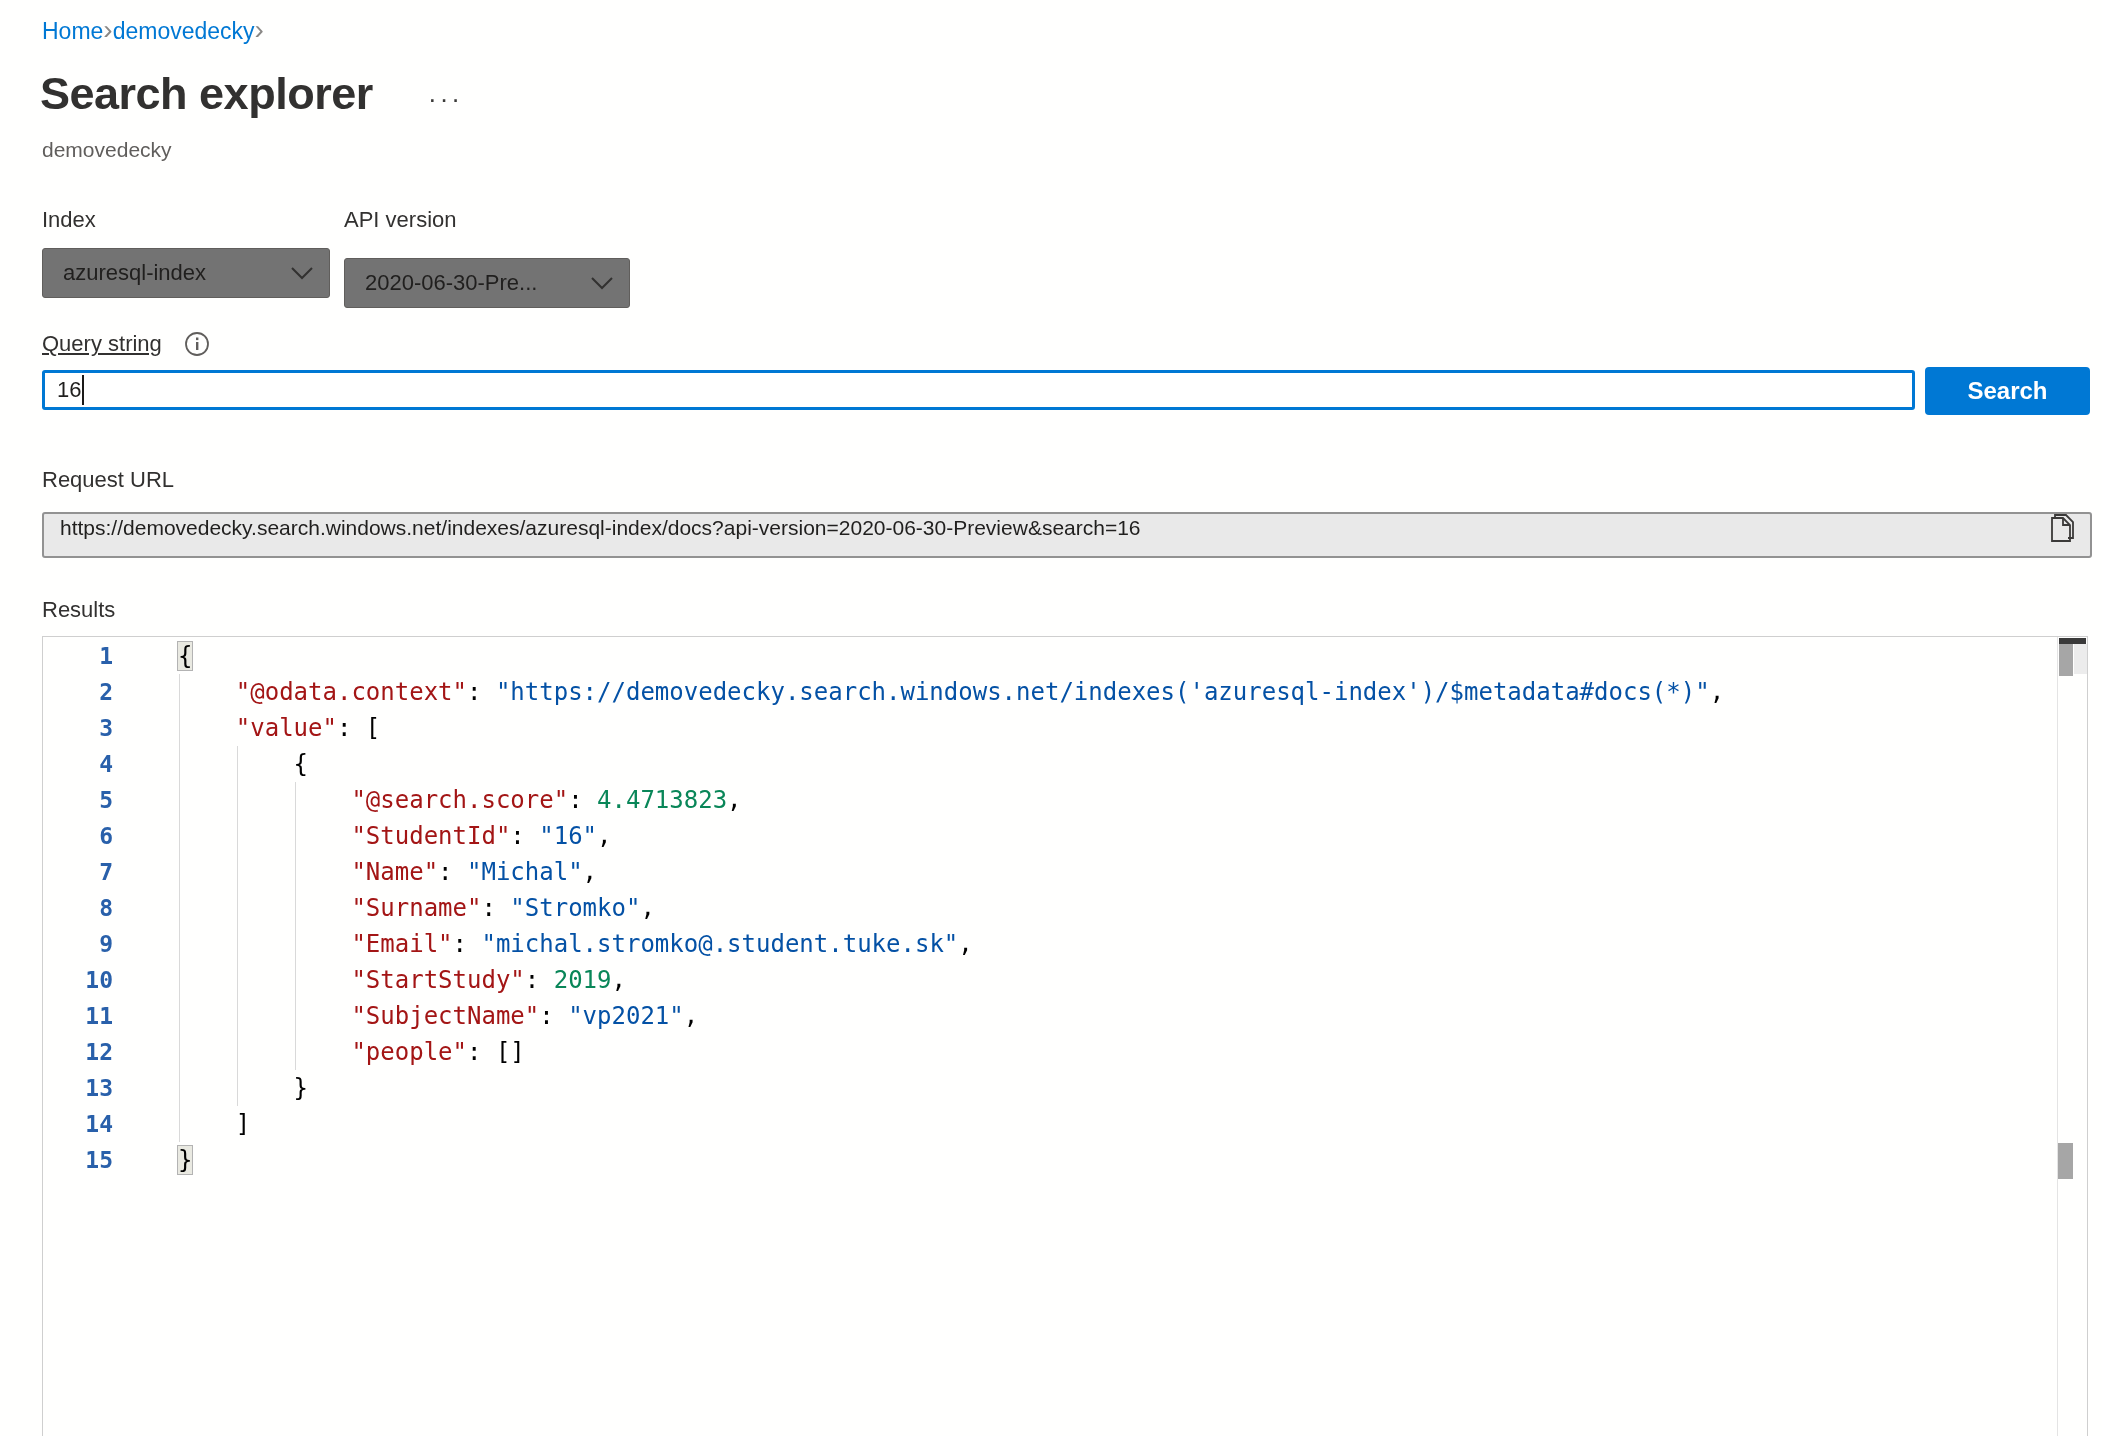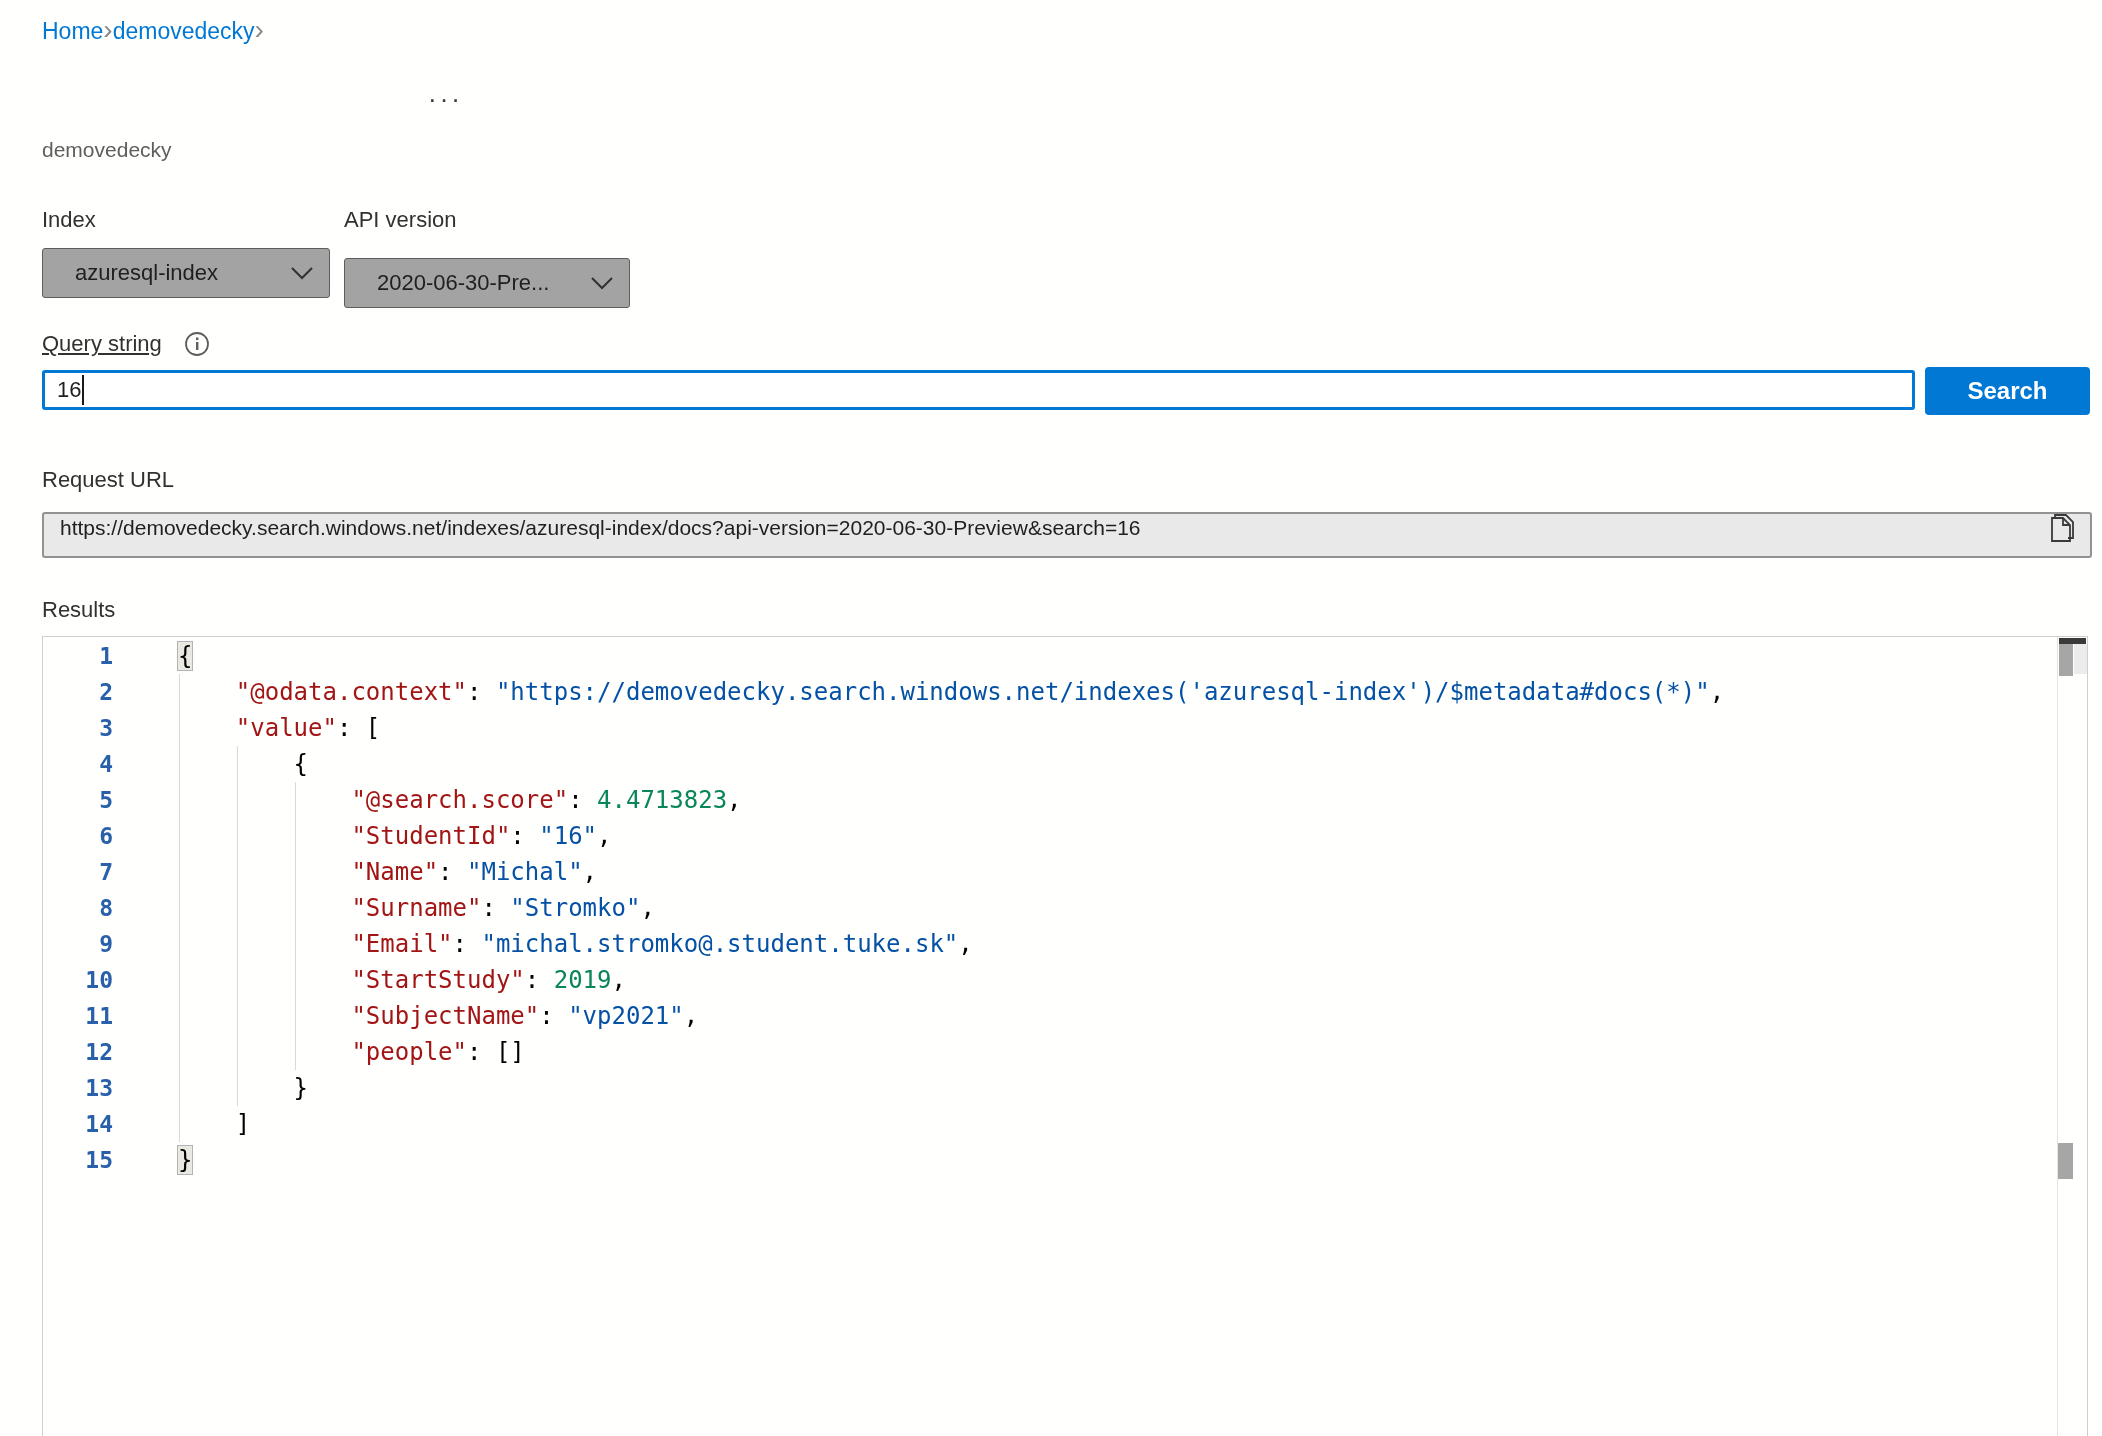--- a/index.html
+++ b/index.html
@@ -15,22 +15,22 @@
   
   .page-title { position:absolute; left:40px; top:68px; font-size:45px; font-weight:700; letter-spacing:-0.5px; color:#323130; }
   .title-menu { position:absolute; left:428px; top:84px; font-size:26px; color:#3b3a39; letter-spacing:3px; cursor:pointer; }
   .subtitle { position:absolute; left:42px; top:138px; font-size:21px; color:#605e5c; }
 
   .field-label { font-size:22px; color:#323130; }
 
   
   .lbl-index { position:absolute; left:42px; top:207px; }
   .lbl-api   { position:absolute; left:344px; top:207px; }
-  .dropdown { position:absolute; top:248px; height:50px; background:#a3a3a3; border:1px solid #605e5c; border-radius:3px;
-              display:flex; align-items:center; justify-content:space-between; padding:0 16px 0 32px; font-size:22px; color:#201f1e; cursor:pointer; }
+  .dropdown { position:absolute; top:248px; height:50px; background:#737373; border:1px solid #605e5c; border-radius:3px;
+              display:flex; align-items:center; justify-content:space-between; padding:0 16px 0 20px; font-size:22px; color:#201f1e; cursor:pointer; }
   .dd-index { left:42px; width:288px; }
   .dd-api   { left:344px; width:286px;margin-top:10px; }
   .chev { flex:0 0 auto; margin-left:10px; }
 
   
   .query-label-row { position:absolute; left:42px; top:331px; display:flex; align-items:center; gap:22px;text-decoration:underline; }
   .query-input { position:absolute; left:42px; top:370px; width:1873px; height:40px; border:3px solid #0078d4; border-radius:3px;
                  background:#fff; display:flex; align-items:center; padding:0 12px; font-size:22px; color:#201f1e; }
   .caret { display:inline-block; width:2px; height:30px; background:#1b1a19; margin-left:1px; }
   .search-btn { position:absolute; left:1925px; top:367px; width:165px; height:48px; background:#0078d4; color:#fff;
@@ -76,20 +76,21 @@
 
 <div class="page">
 
   <nav class="breadcrumb">
     <a class="crumb">Home</a>
     <span class="crumb-sep">›</span>
     <a class="crumb">demovedecky</a>
     <span class="crumb-sep">›</span>
   </nav>
 
+  <h1 class="page-title">Search explorer</h1>
   <span class="title-menu">···</span>
   <div class="subtitle">demovedecky</div>
 
   <div class="field-label lbl-index">Index</div>
   <div class="field-label lbl-api">API version</div>
 
   <div class="dropdown dd-index">
     <span>azuresql-index</span>
     <svg class="chev" width="22" height="13" viewBox="0 0 22 13">
       <polyline points="1,1 11,11 21,1" fill="none" stroke="#323130" stroke-width="2"></polyline>

